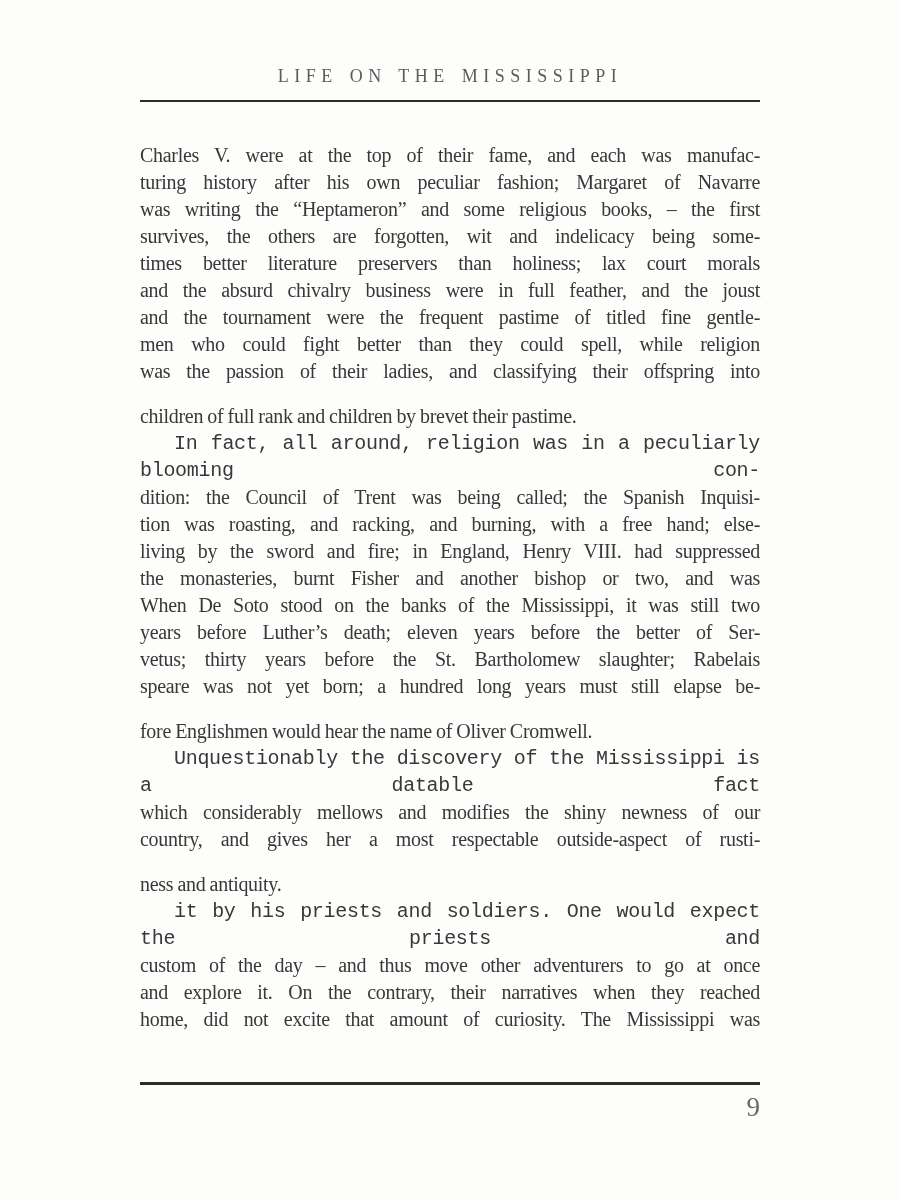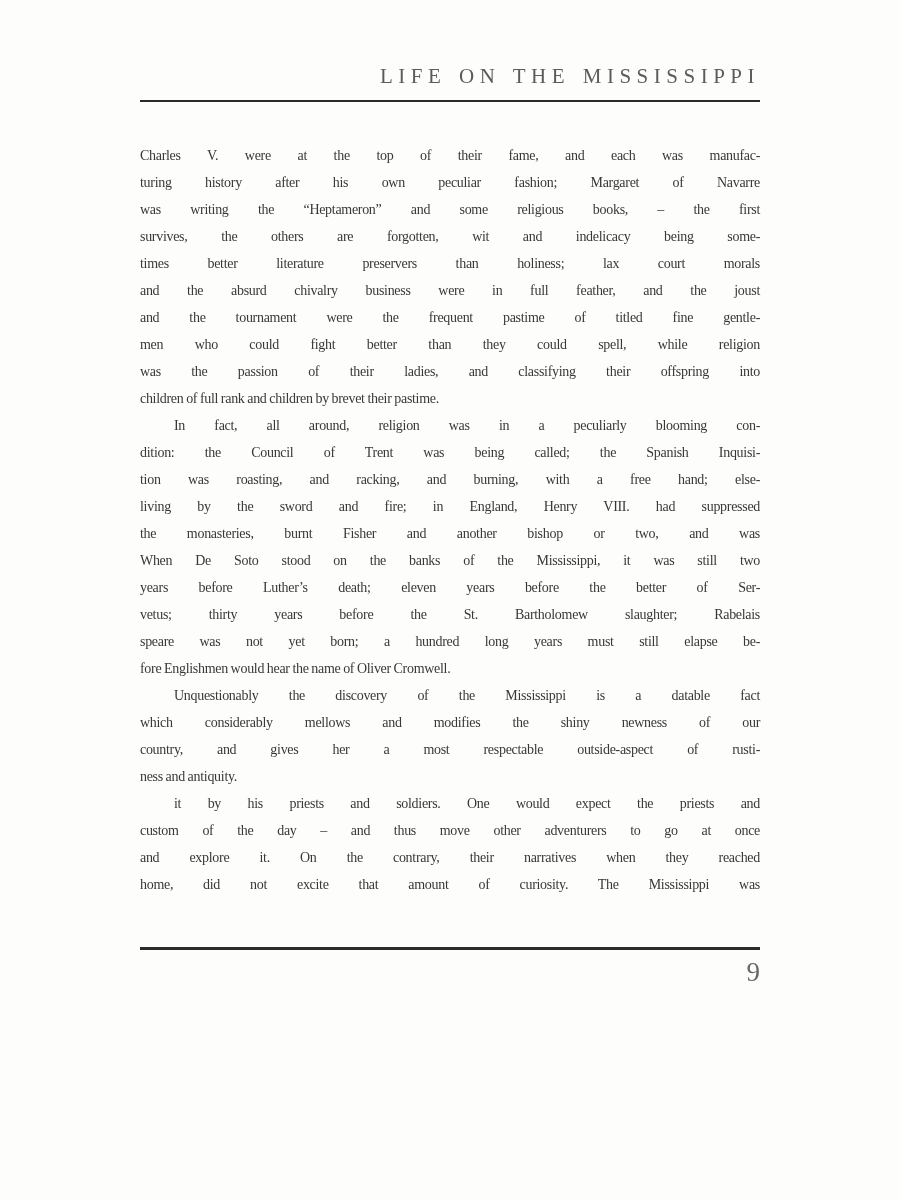--- a/index.html
+++ b/index.html
@@ -12,53 +12,55 @@
     width: 900px;
     height: 1200px;
     background: var(--page-bg, #fdfdfc);
     box-sizing: border-box;
     padding: 62px 140px 0 140px;
     font-family: "Liberation Serif", "DejaVu Serif", serif;
     overflow: hidden;
   }
   
   .running-head-title {
-    text-align: right;
-    font-size: 21px;
+    text-align: center;
+    font-size: 18px;
     line-height: 28px;
     letter-spacing: 5.5px;
     word-spacing: 2px;
     color: var(--header-ink, #5c5c5c);
     white-space: nowrap;
   }
   .head-rule {
     margin-top: 10px;
     height: 2px;
     background: var(--rule, #2b2b2b);
   }
   
   .body-text {
     margin-top: 40px;
-    font-size: 14px;
+    font-size: 20px;
     line-height: 27px;
     color: var(--ink, #383838);
     letter-spacing: -0.3px;
     word-spacing: -0.5px;
   }
   .paragraph { margin: 0; }
   .line {
     text-align: justify;
     text-align-last: justify;
     white-space: normal;
   }
   .line.para-end {
     text-align-last: left;
+    margin-top: 18px;
   }
   .paragraph.indent .line:first-child {
     text-indent: 34px;
+    font-family: Liberation Mono, monospace;
   }
   
   .foot-rule {
     margin-top: 49px;
     height: 3px;
     background: var(--rule, #2b2b2b);
   }
   .page-number {
     margin-top: 6px;
     text-align: right;

